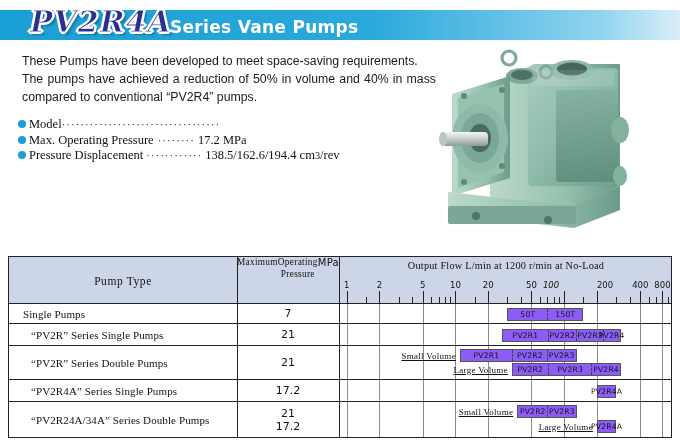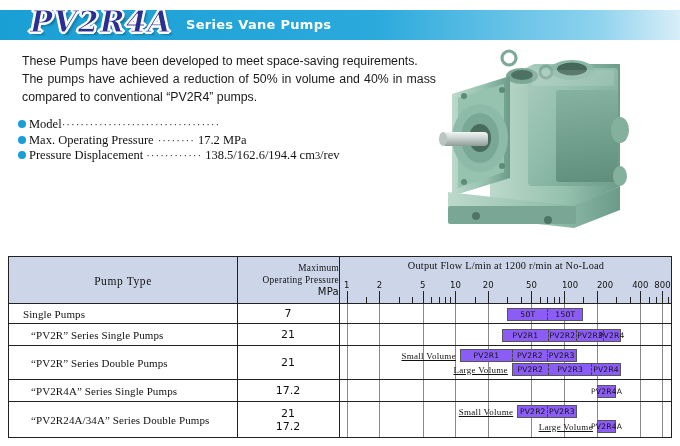--- a/index.html
+++ b/index.html
@@ -25,24 +25,23 @@
     -webkit-text-stroke:1px #ffffff;
     text-shadow:
        2px 0 0 #fff, -2px 0 0 #fff, 0 2px 0 #fff, 0 -2px 0 #fff,
        1px 1px 0 #fff, -1px -1px 0 #fff, 1px -1px 0 #fff, -1px 1px 0 #fff,
        3px 3px 2px rgba(0,0,0,.28);
     white-space:nowrap;
   }
   .banner-sub{
     position:absolute;left:170px;top:7px;
     font-family:"DejaVu Sans", sans-serif;
-    font-weight:bold;font-size:13px;color:#ffffff;
+    font-weight:bold;font-size:17px;color:#ffffff;
     letter-spacing:.3px;
     white-space:nowrap;
-    margin-left:16px;
   }
   
   .intro{
     position:absolute;left:22px;top:52px;width:420px;
     font-family:"Liberation Sans", sans-serif;
     font-size:12.3px;line-height:18px;color:#1a1a1a;
   }
   .intro div{white-space:nowrap;}
   .intro .justified{
     text-align:justify;text-align-last:justify;
@@ -81,21 +80,21 @@
     box-sizing:border-box;
   }
   .col-div{position:absolute;top:0;width:0;border-left:1.2px solid #222;}
   .hdr-pumptype{
     position:absolute;left:0;top:0;width:228px;height:47px;
     display:flex;align-items:center;justify-content:center;
     font-size:11.5px;letter-spacing:.6px;
   }
   .hdr-press{
     position:absolute;left:228px;top:0;width:102px;height:47px;
-    display:flex;flex-direction:column;align-items:flex-end;justify-content:center;
+    display:flex;flex-direction:row;align-items:flex-start;justify-content:center;
     font-size:9.3px;line-height:11.5px;letter-spacing:.3px;text-align:center;
   }
   .hdr-press .mpa{font-family:"DejaVu Sans",sans-serif;font-size:10px;}
   .hdr-flow-title{
     position:absolute;left:330px;top:3px;width:334px;
     text-align:center;font-size:10.3px;letter-spacing:.2px;
   }
   
   .axis{position:absolute;left:330px;top:20px;width:334px;height:27px;}
   .tick{position:absolute;bottom:0;width:0;border-left:1px solid #222;}
@@ -290,21 +289,21 @@
         <div class="tlabel" style="left: 40.4217px;">2</div>
         <div class="tick major" style="left: 83.7073px;"></div>
         <div class="tlabel" style="left: 83.7073px;">5</div>
         <div class="tick major" style="left: 116.452px;"></div>
         <div class="tlabel" style="left: 116.452px;">10</div>
         <div class="tick major" style="left: 149.196px;"></div>
         <div class="tlabel" style="left: 149.196px;">20</div>
         <div class="tick major" style="left: 192.482px;"></div>
         <div class="tlabel" style="left: 192.482px;">50</div>
         <div class="tick major" style="left: 225.226px;"></div>
-        <div class="tlabel" style="left: 231px;">100</div>
+        <div class="tlabel" style="left: 212px; font-style: italic;">100</div>
         <div class="tick major" style="left: 257.97px;"></div>
         <div class="tlabel" style="left: 266px;">200</div>
         <div class="tick major" style="left: 301.256px;"></div>
         <div class="tlabel" style="left: 301.256px;">400</div>
         <div class="tick major" style="left: 323.459px;"></div>
         <div class="tlabel" style="left: 323.459px;">800</div>
       </div>
     <div class="col-div" style="left:228px;height:47px;"></div>
     <div class="col-div" style="left:330px;height:47px;"></div>
   </div>

